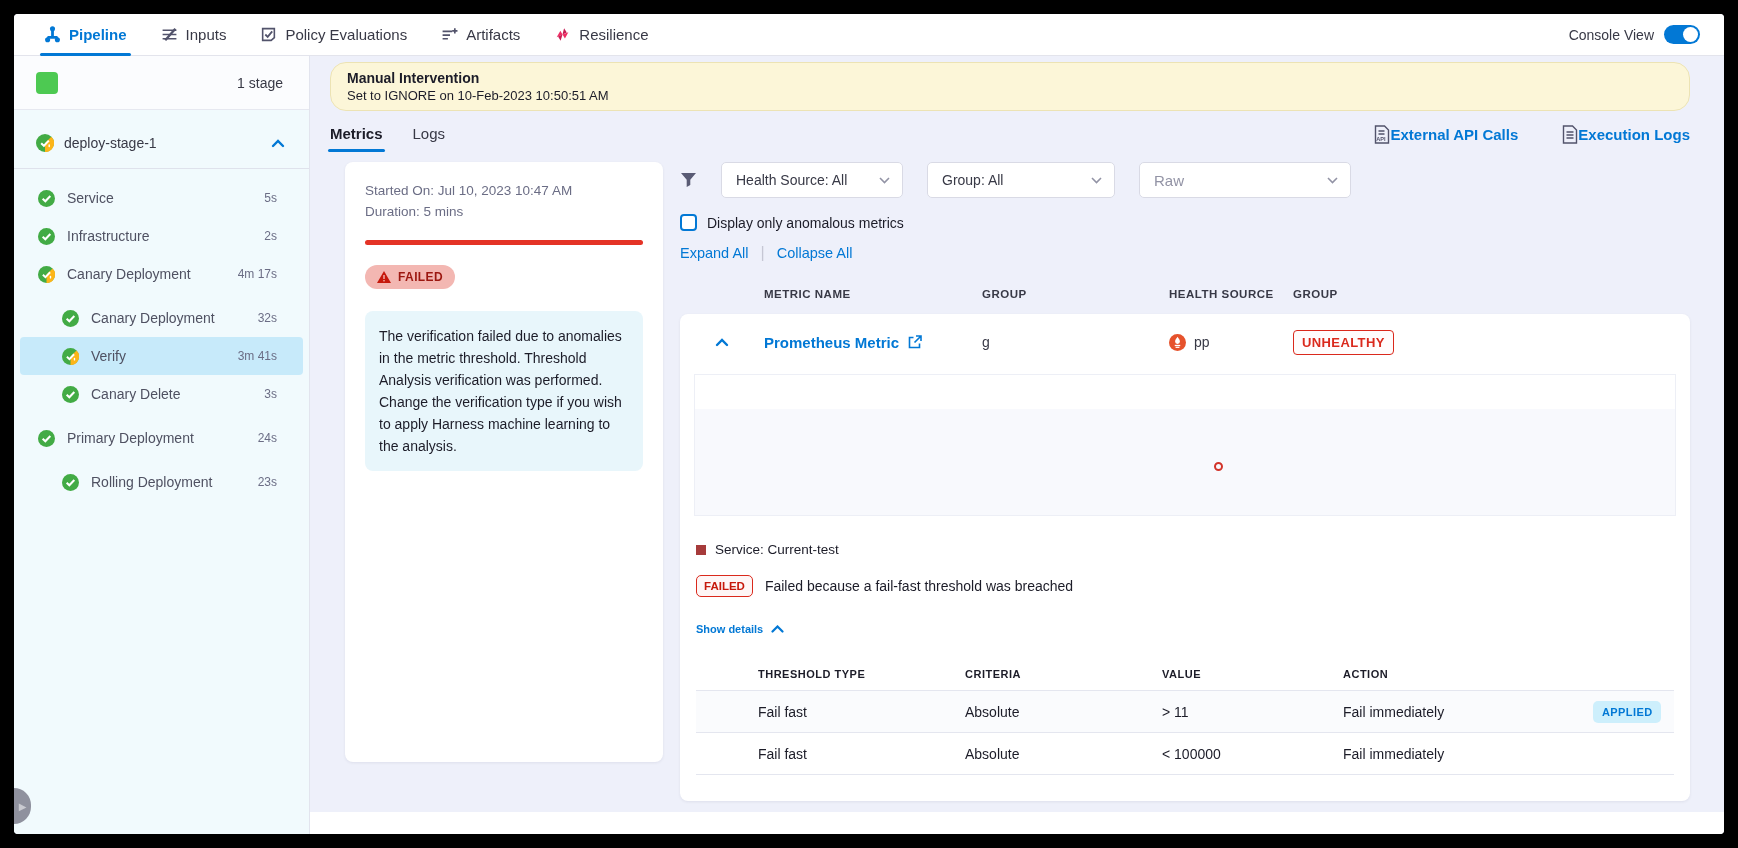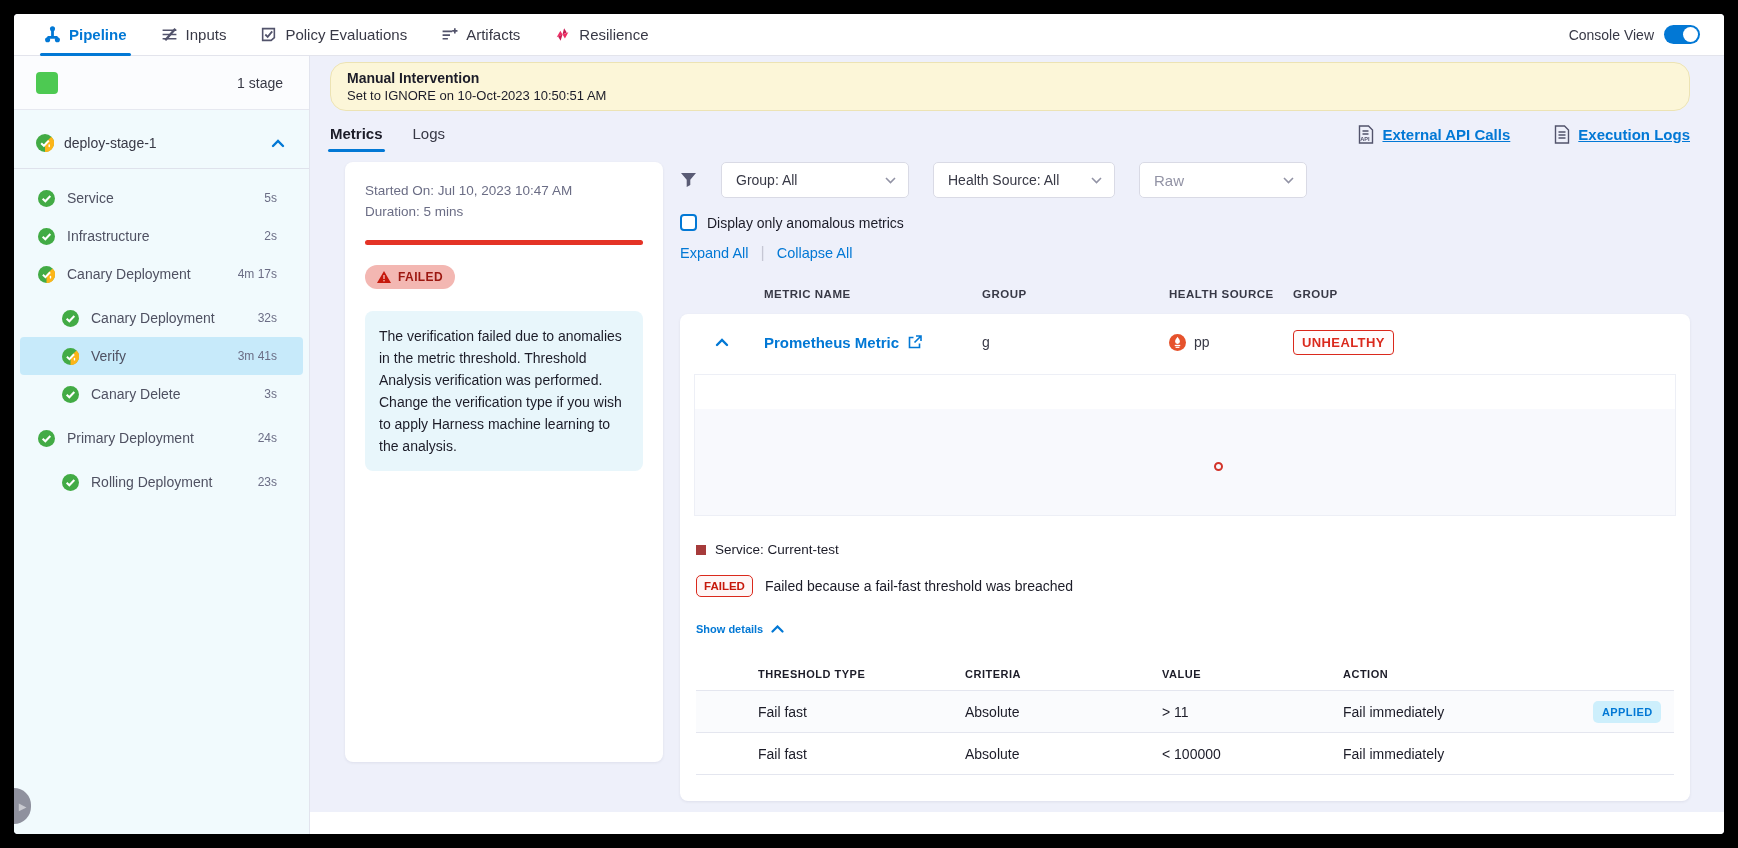--- a/index.html
+++ b/index.html
@@ -41,38 +41,38 @@
   .main { position:absolute; left:296px; top:42px; right:0; bottom:0; }
   .banner { margin:6px 34px 0 20px; background:#fcf6d8; border:1px solid #ece3b4; border-radius:16px; padding:7px 16px; }
   .banner-title { font-size:14px; font-weight:bold; color:#1c1c28; }
   .banner-sub { font-size:13px; color:#1c1c28; margin-top:2px; }
 
   .tabsrow { display:flex; align-items:flex-end; margin:14px 34px 0 20px; }
   .viewtab { font-size:15px; color:#383946; margin-right:30px; padding-bottom:10px; cursor:pointer; position:relative; }
   .viewtab.active { font-weight:bold; color:#1c1c28; }
   .viewtab.active::after { content:""; position:absolute; left:-2px; right:-2px; bottom:0; height:3px; background:#0278d5; border-radius:2px; }
   .log-links { margin-left:auto; display:flex; align-items:center; gap:44px; padding-bottom:8px; }
-  .log-link { display:flex; align-items:center; gap:8px; font-size:15px; font-weight:bold; color:#0278d5; cursor:pointer;text-decoration:underline; }
+  .log-link { display:flex; align-items:center; font-size:15px; font-weight:bold; color:#0278d5; cursor:pointer; }
 
   .contentrow { display:flex; align-items:flex-start; margin:10px 34px 0 35px; }
 
   
   .summary-card { width:318px; background:#fff; border-radius:8px; box-shadow:0 1px 3px rgba(40,41,61,.08); padding:18px 20px; height:600px; flex-shrink:0; }
   .sum-line { font-size:13.5px; color:#6b6d85; line-height:21px; }
   .redbar { height:5px; border-radius:3px; background:#e43326; margin:18px 0 20px 0; }
   .failed-pill { display:inline-flex; align-items:center; gap:7px; background:#f3b7b2; color:#9c1710; font-size:12px; font-weight:bold; letter-spacing:.4px; border-radius:12px; padding:5px 12px; }
   .verif-box { margin-top:22px; background:#e8f6fb; border-radius:8px; padding:14px 14px; font-size:14px; color:#1c1c28; line-height:22px; }
 
   
   .right-panel { flex:1; margin-left:17px; min-width:0; }
   .filters { display:flex; align-items:center; gap:24px; }
   .dd { height:36px; background:#fff; border:1px solid #d9dae5; border-radius:5px; display:flex; align-items:center; padding:0 12px 0 14px; font-size:14px; color:#383946; cursor:pointer; }
   .dd .ddlbl { margin-right:26px; }
   .dd .chevdn { margin-left:auto; }
-  .dd1 { width:188px; } .dd2 { width:182px; } .dd3 { width:168px; }
+  .dd1 { width:188px; } .dd2 { width:182px; } .dd3 { width:212px; }
   .dd.placeholder .ddlbl { color:#9293a5; font-size:15px; }
   .chkrow { display:flex; align-items:center; gap:10px; margin-top:16px; cursor:pointer; }
   .chkbox { width:17px; height:17px; border:2px solid #0278d5; border-radius:4px; background:#fff; }
   .chklbl { font-size:14px; color:#1c1c28; }
   .expandrow { display:flex; align-items:center; gap:12px; margin-top:13px; }
   .bluelink { color:#0278d5; font-size:14.5px; cursor:pointer; }
   .vsep { color:#c6c7d4; }
 
   .grid5 { display:grid; grid-template-columns:84px 218px 187px 124px 1fr; align-items:center; }
   .mt-header { margin-top:26px; padding-bottom:14px; }
@@ -287,21 +287,21 @@
       <span class="dur">23s</span>
     </div>
   </aside>
 
   <div class="collapse-handle">▶</div>
 
   <main class="main">
 
     <div class="banner">
       <div class="banner-title">Manual Intervention</div>
-      <div class="banner-sub">Set to IGNORE on 10-Oct-2023 10:50:51 AM</div>
+      <div class="banner-sub">Set to IGNORE on 10-Feb-2023 10:50:51 AM</div>
     </div>
 
     <div class="tabsrow">
       <div class="viewtab active">Metrics</div>
       <div class="viewtab">Logs</div>
       <div class="log-links">
         <div class="log-link">
           <span>
             <svg width="16" height="19" viewBox="0 0 16 19" fill="none" stroke="#52536b" stroke-width="1.4">
                   <path d="M1.5 1h9l4 4v13h-13z"></path>
@@ -342,30 +342,30 @@
         <div class="verif-box">The verification failed due to anomalies in the metric threshold. Threshold Analysis verification was performed. Change the verification type if you wish to apply Harness machine learning to the analysis.</div>
       </section>
 
       <section class="right-panel">
         <div class="filters">
           <span>
             <svg width="17" height="16" viewBox="0 0 17 16">
                   <path d="M1 1h15l-5.7 6.8V13l-3.6 2V7.8z" fill="#595b74"></path>
                 </svg>
           </span>
-          <div class="dd dd1">
-            <span class="ddlbl">Group: All</span>
+          <div class="dd dd2">
+            <span class="ddlbl">Health Source: All</span>
             <span class="chevdn">
                   <svg width="11" height="7" viewBox="0 0 11 7" fill="none" stroke="#9293a5" stroke-width="1.6">
                     <path d="M1 1l4.5 4.5L10 1"></path>
                   </svg>
                 </span>
           </div>
-          <div class="dd dd2">
-            <span class="ddlbl">Health Source: All</span>
+          <div class="dd dd1">
+            <span class="ddlbl">Group: All</span>
             <span class="chevdn">
                   <svg width="11" height="7" viewBox="0 0 11 7" fill="none" stroke="#9293a5" stroke-width="1.6">
                     <path d="M1 1l4.5 4.5L10 1"></path>
                   </svg>
                 </span>
           </div>
           <div class="dd dd3 placeholder">
             <span class="ddlbl">Raw</span>
             <span class="chevdn">
                   <svg width="11" height="7" viewBox="0 0 11 7" fill="none" stroke="#9293a5" stroke-width="1.6">

